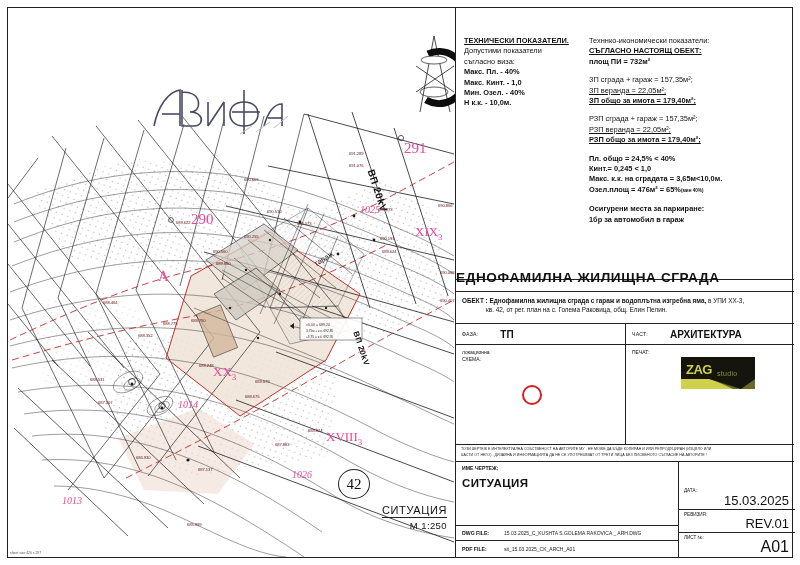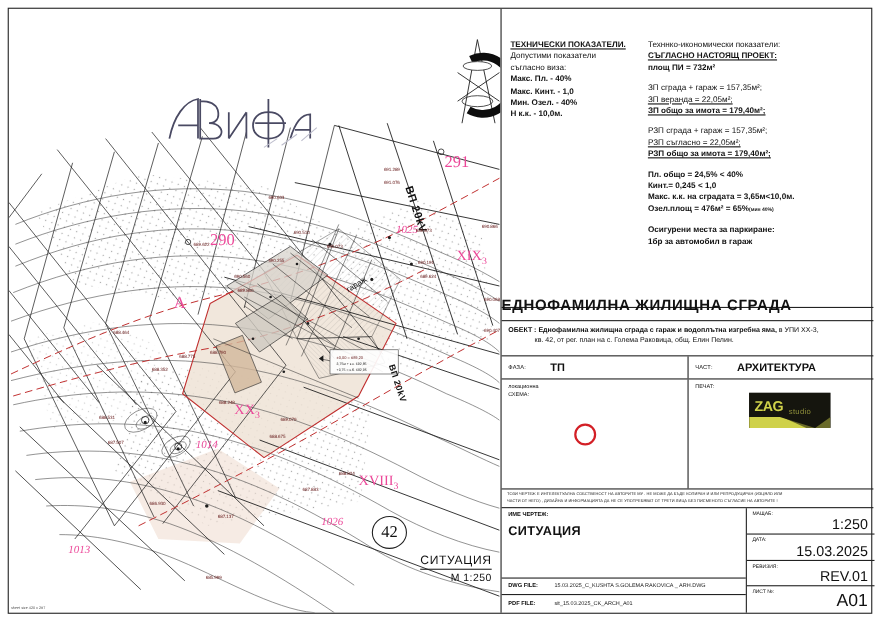--- a/index.html
+++ b/index.html
@@ -417,29 +417,29 @@
         <div>Допустими показатели</div>
         <div>съгласно виза:</div>
         <div class="b">Макс. Пл.  -  40%</div>
         <div class="b">Макс. Кинт. -  1,0</div>
         <div class="b">Мин. Озел. -  40%</div>
         <div class="b">Н к.к. -  10,0м.</div>
       </div>
 
       <div class="indCol" id="indRight">
         <div>Техннко-икономически показатели:</div>
-        <div class="u b">СЪГЛАСНО НАСТОЯЩ ПРОЕКТ:</div>
+        <div class="u b">СЪГЛАСНО НАСТОЯЩ ОБЕКТ:</div>
         <div class="b">площ ПИ = 732м²</div>
         <span class="sp"></span>
         <div>ЗП сграда + гараж = 157,35м²;</div>
         <div class="u">ЗП веранда = 22,05м²;</div>
         <div class="b u">ЗП общо за имота = 179,40м²;</div>
         <span class="sp"></span>
         <div>РЗП сграда + гараж = 157,35м²;</div>
-        <div class="u">РЗП съгласно = 22,05м²;</div>
+        <div class="u">РЗП веранда = 22,05м²;</div>
         <div class="b u">РЗП общо за имота = 179,40м²;</div>
         <span class="sp"></span>
         <div class="b">Пл. общо = 24,5% &lt; 40%</div>
         <div class="b">Кинт.= 0,245 &lt; 1,0</div>
         <div class="b">Макс. к.к. на сградата = 3,65м&lt;10,0м.</div>
         <div class="b"><span>Озел.площ = 476м² = 65%</span><span class="tiny">(мин 40%)</span></div>
         <span class="sp"></span>
         <div class="b">Осигурени места за паркиране:</div>
         <div class="b">1бр за автомобил в гараж</div>
       </div>
@@ -503,24 +503,20 @@
           <span class="fileKey">DWG FILE:</span>
           <span class="fileVal">15.03.2025_C_KUSHTA S.GOLEMA RAKOVICA _ ARH.DWG</span>
         </div>
         <div class="fileRow" id="filePdf">
           <span class="fileKey">PDF  FILE:</span>
           <span class="fileVal">sit_15.03.2025_CK_ARCH_A01</span>
         </div>
       </div>
 
       <div id="btRight">
-        <div class="metaCell" id="mScale">
-          <span class="k">МАЩАБ:</span>
-          <span class="v">1:250</span>
-        </div>
         <div class="metaCell" id="mDate">
           <span class="k">ДАТА:</span>
           <span class="v">15.03.2025</span>
         </div>
         <div class="metaCell" id="mRev">
           <span class="k">РЕВИЗИЯ:</span>
           <span class="v">REV.01</span>
         </div>
         <div class="metaCell" id="mSheet">
           <span class="k">ЛИСТ №:</span>

